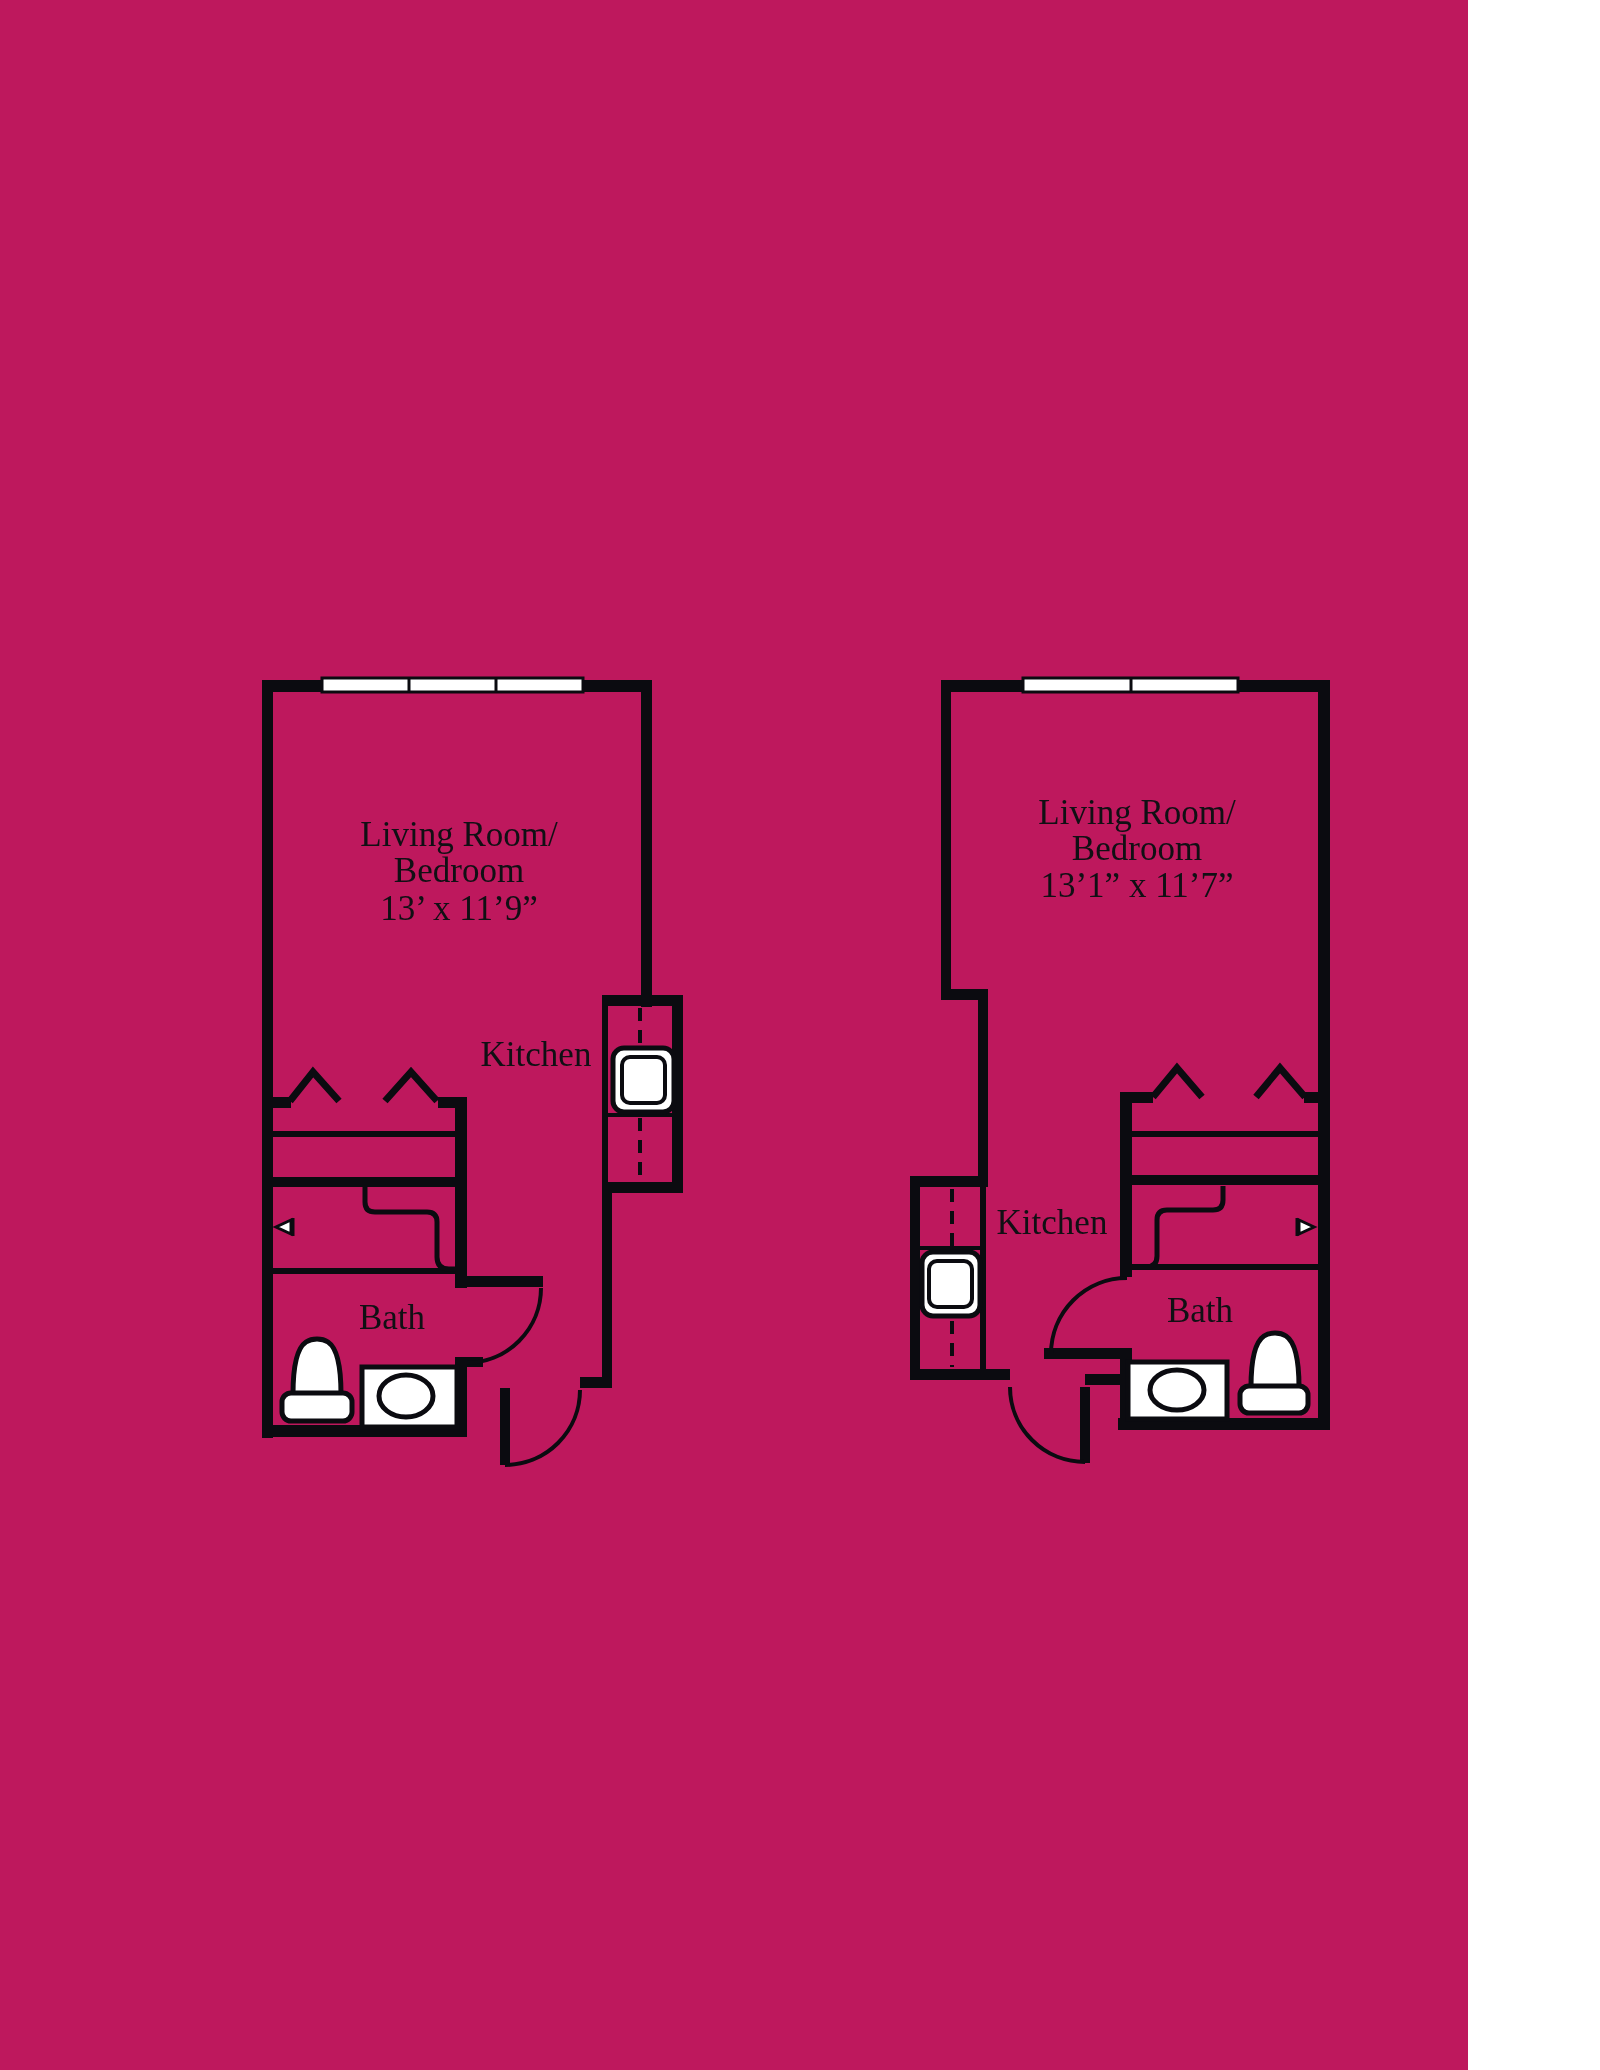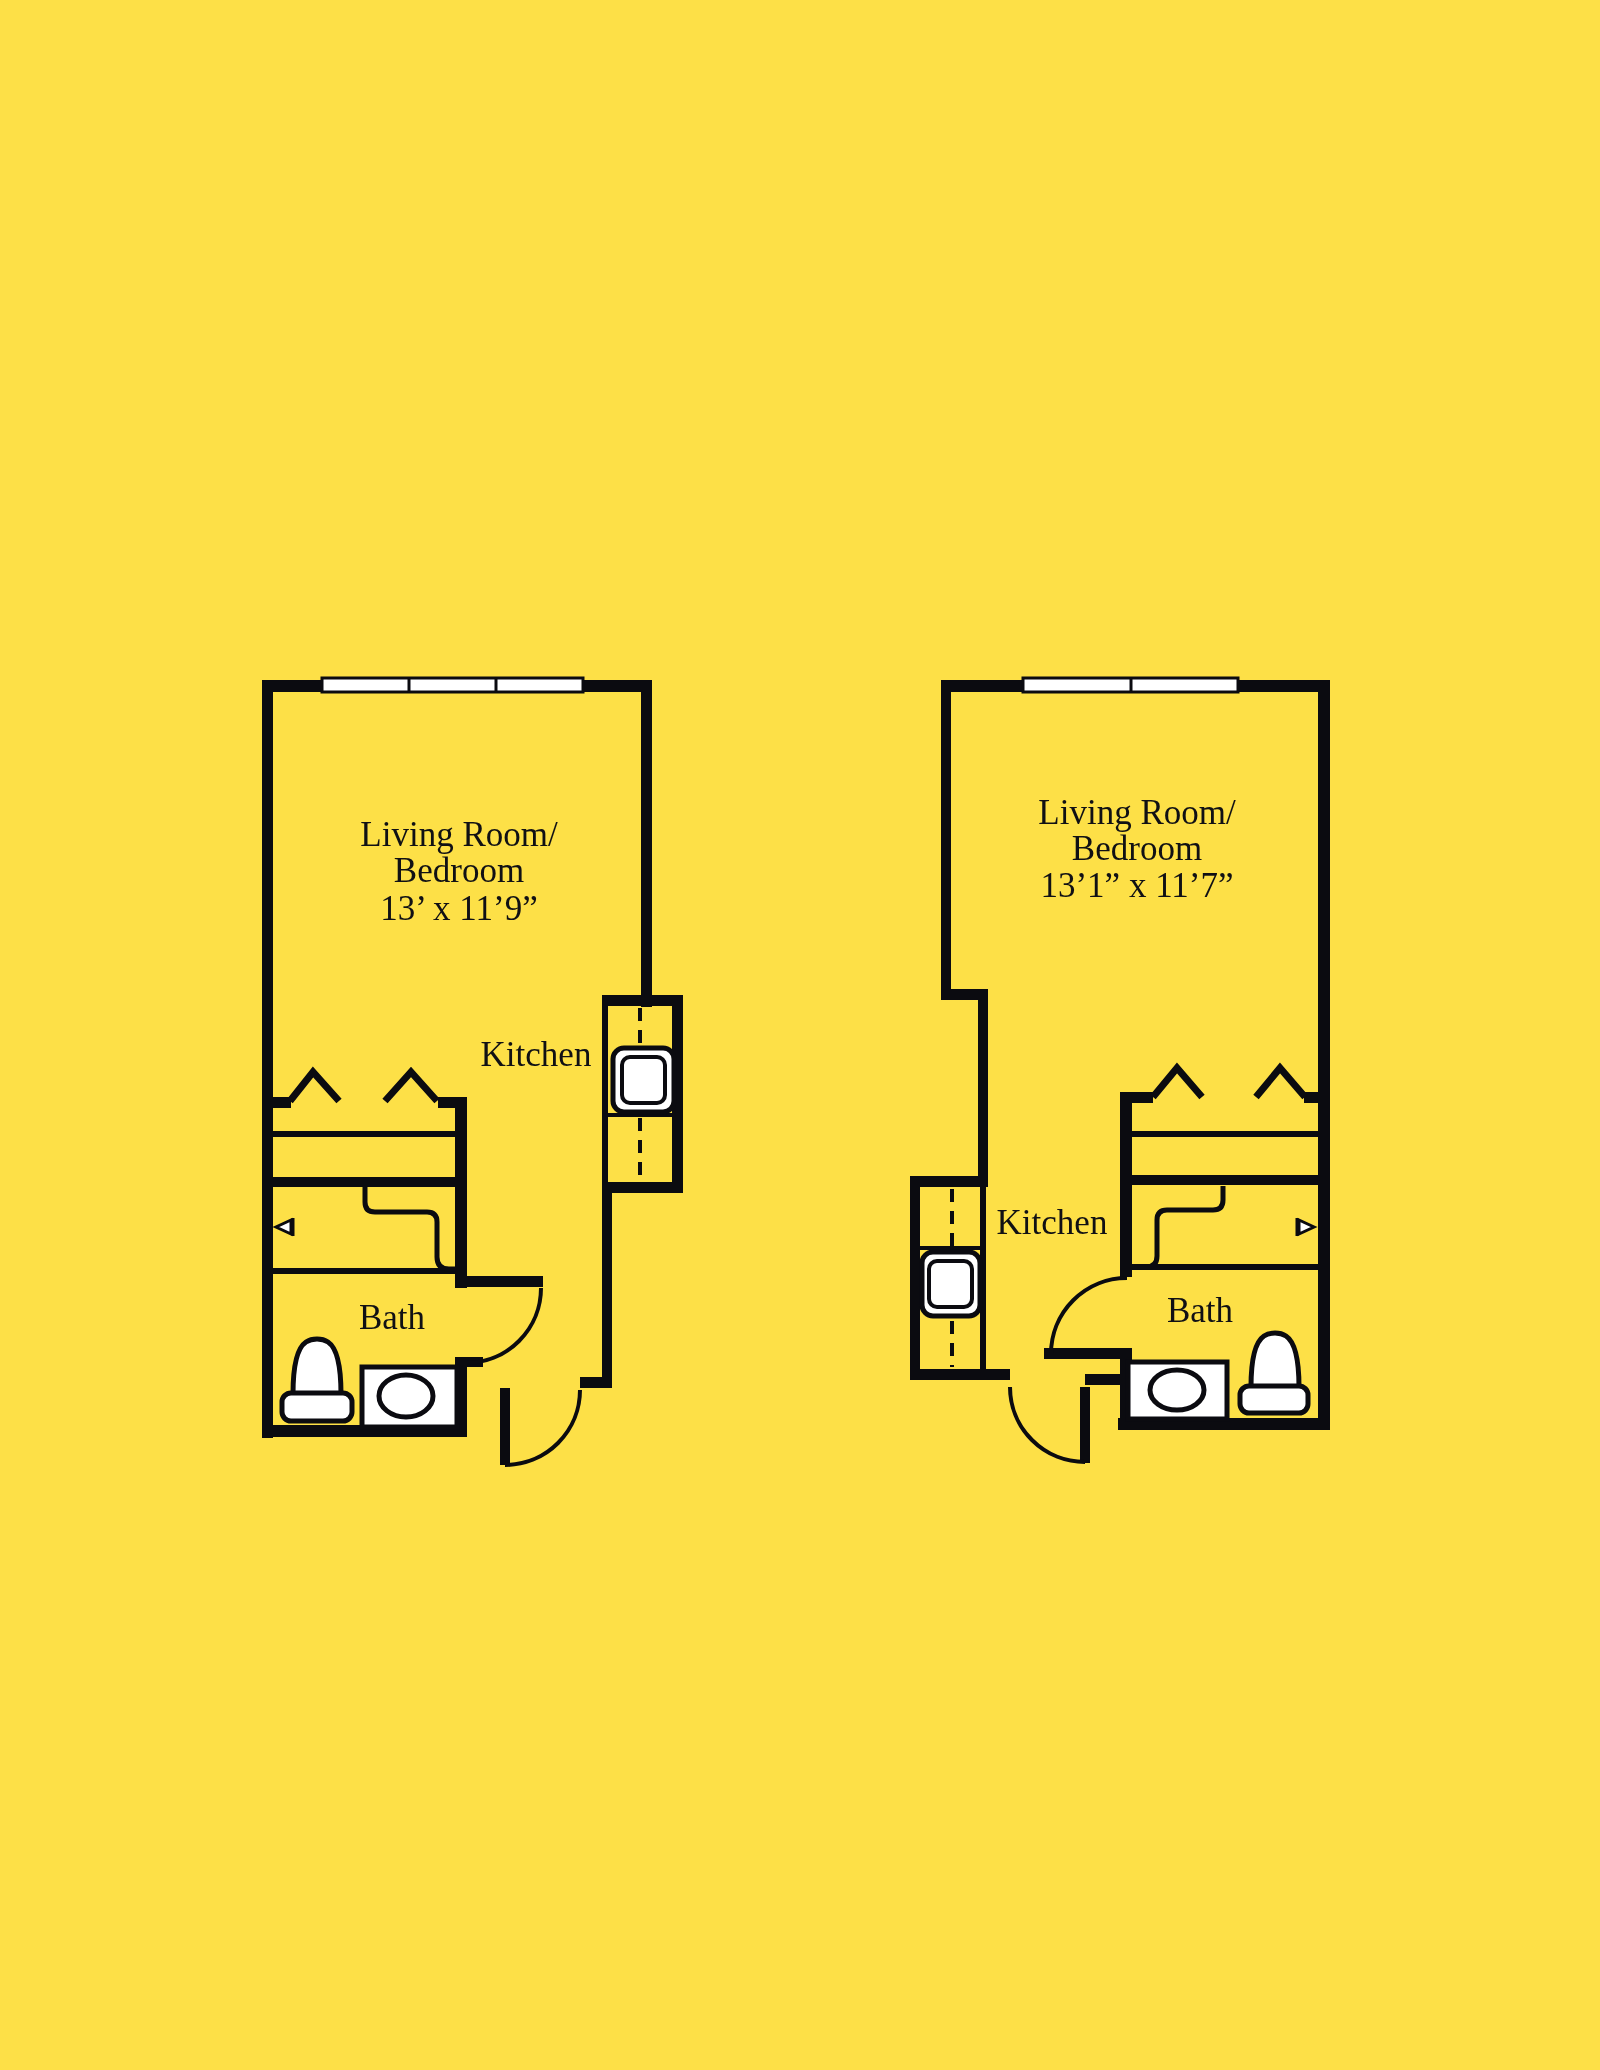--- a/index.html
+++ b/index.html
@@ -1,16 +1,16 @@
 <!DOCTYPE html>
 <html><head>
 <meta charset="utf-8">
 <style>
   html,body{margin:0;padding:0;background:#ffffff;}
-  .canvas{position:relative;width:1600px;height:2070px;background:#fde047;overflow:hidden;}
+  .canvas{position:relative;width:1468px;height:2070px;background:#be185d;overflow:hidden;}
   svg{position:absolute;left:0;top:0;}
   .wall{fill:#0b0b10;stroke:none;}
   .mline{fill:#0b0b10;stroke:none;}
   .arc{stroke:#0b0b10;fill:none;stroke-width:4;}
   .chev{stroke:#0b0b10;fill:none;stroke-width:7;stroke-linecap:butt;stroke-linejoin:miter;}
   .fix{stroke:#0b0b10;fill:#ffffff;stroke-width:5;}
   .fix-in{stroke:#0b0b10;fill:none;stroke-width:4;}
   .vanity{stroke:#0b0b10;fill:none;stroke-width:5;}
   .dash{stroke:#0b0b10;fill:none;stroke-width:4;stroke-dasharray:13 9;}
   .win{fill:#ffffff;stroke:#0b0b10;stroke-width:3;}

